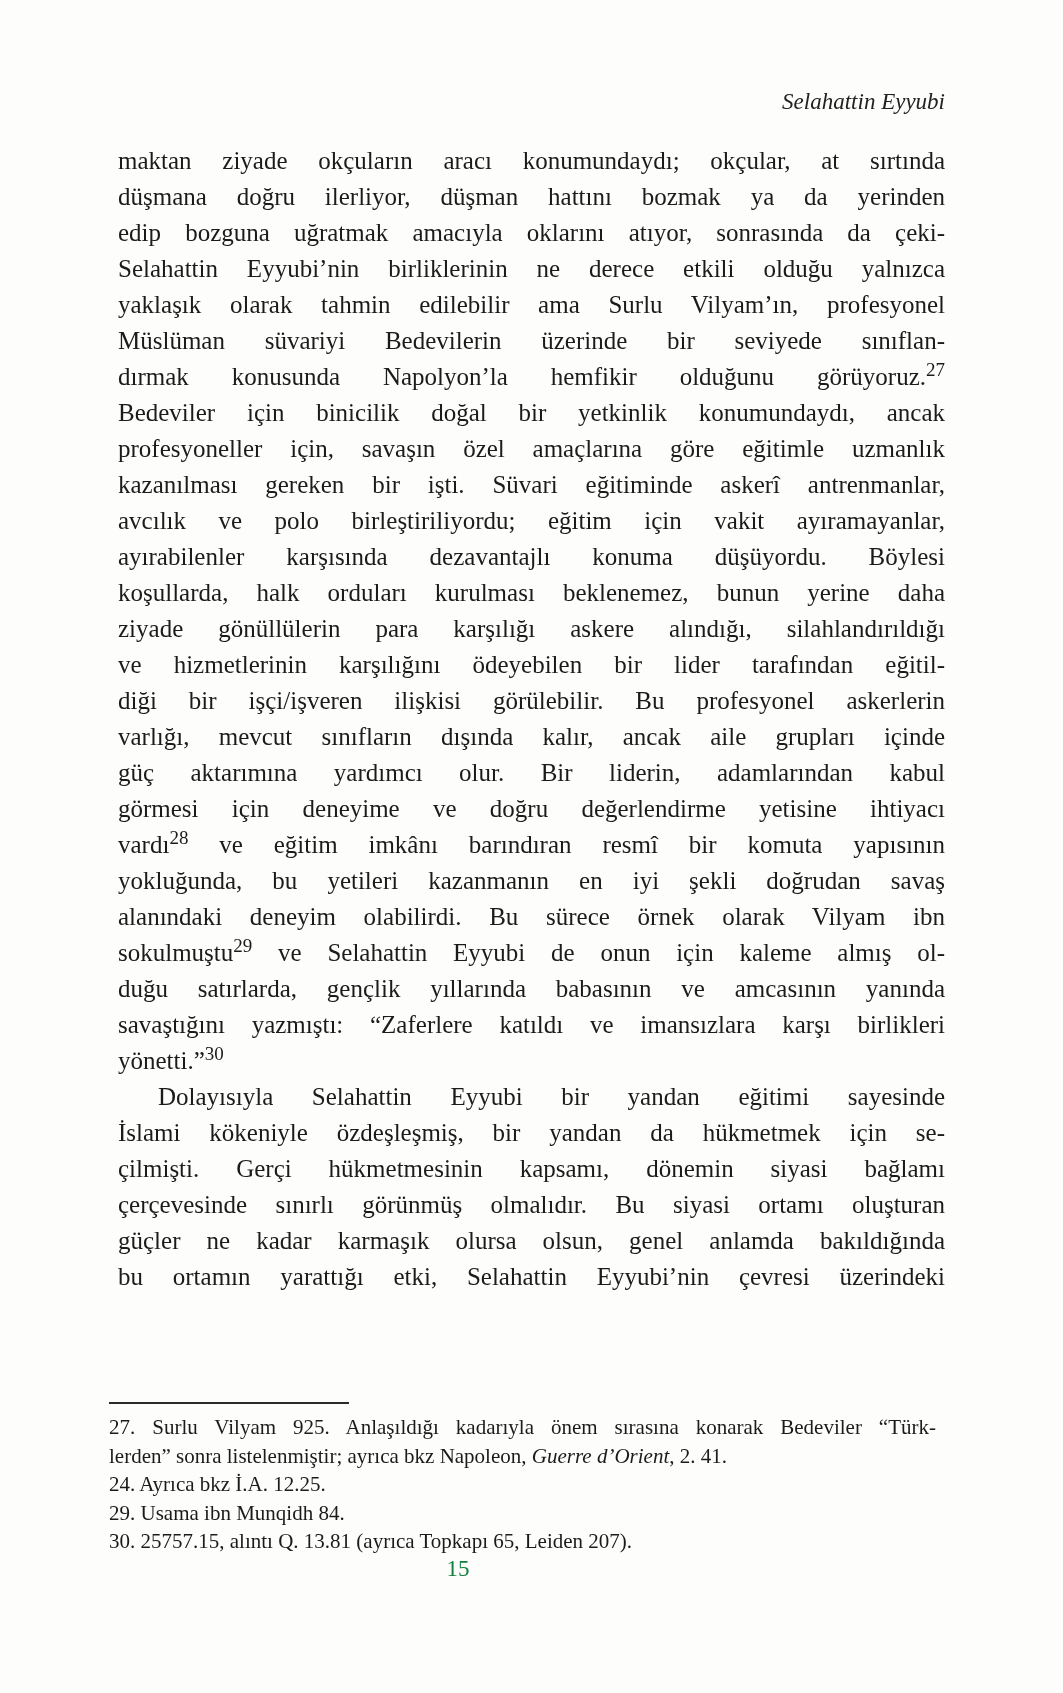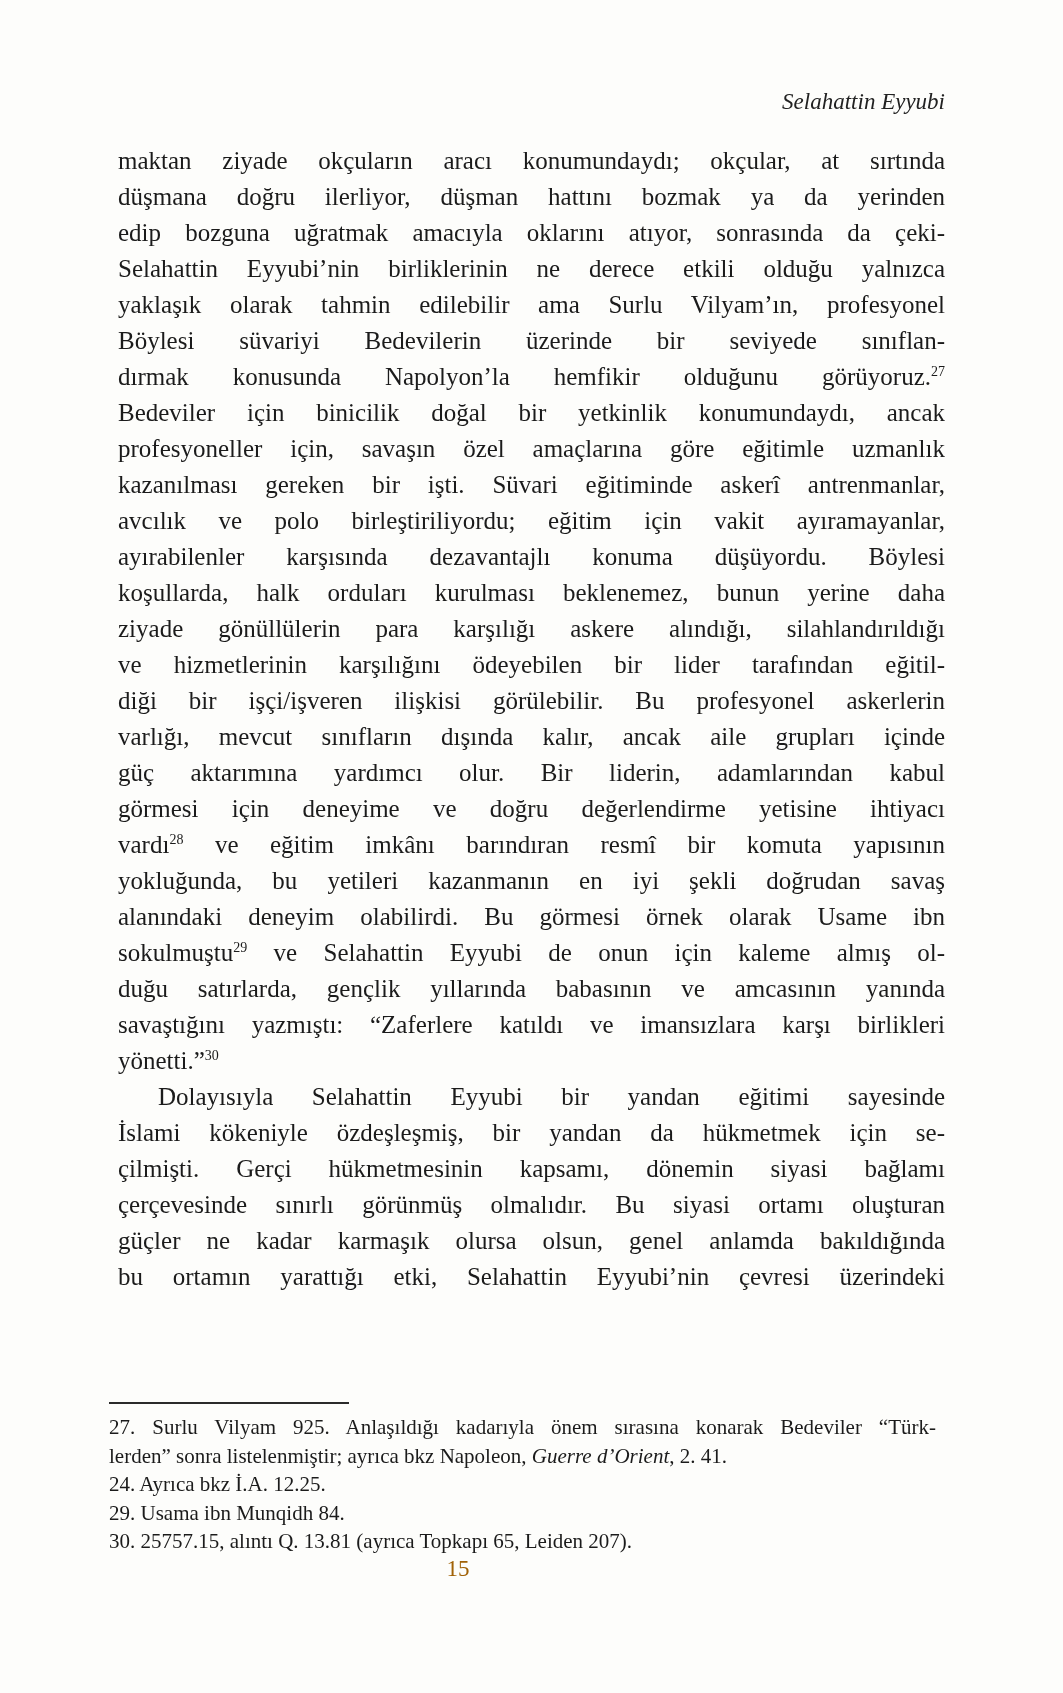--- a/index.html
+++ b/index.html
@@ -37,21 +37,21 @@
     text-align: justify;
     white-space: normal;
   }
   .bl.j {
     text-align-last: justify;
   }
   .bl.indent {
     text-indent: 40px;
   }
   .bl sup {
-    font-size: 14px;
+    font-size: 19px;
     line-height: 0;
     vertical-align: 9px;
     letter-spacing: 0;
   }
   .footnotes {
     position: absolute;
     top: 1402px;
     left: 109px;
     width: 827px;
     font-size: 21px;
@@ -66,53 +66,53 @@
   .fn-line { text-align: justify; }
   .fn-line.j { text-align-last: justify; }
   .fn-italic { font-style: italic; }
   .page-number {
     position: absolute;
     top: 1556px;
     left: 0;
     width: 916px;
     text-align: center;
     font-size: 23px;
-    color: #a16207;
+    color: #15803d;
   }
 </style>
 </head>
 <body>
 
 <div class="page">
 
   <div class="running-header">Selahattin Eyyubi</div>
 
   <div class="body-text">
     <div class="bl j">maktan ziyade okçuların aracı konumundaydı; okçular, at sırtında</div>
     <div class="bl j">düşmana doğru ilerliyor, düşman hattını bozmak ya da yerinden</div>
     <div class="bl j">edip bozguna uğratmak amacıyla oklarını atıyor, sonrasında da çeki-</div>
     <div class="bl j">Selahattin Eyyubi’nin birliklerinin ne derece etkili olduğu yalnızca</div>
     <div class="bl j">yaklaşık olarak tahmin edilebilir ama Surlu Vilyam’ın, profesyonel</div>
-    <div class="bl j">Böylesi süvariyi Bedevilerin üzerinde bir seviyede sınıflan-</div>
+    <div class="bl j">Müslüman süvariyi Bedevilerin üzerinde bir seviyede sınıflan-</div>
     <div class="bl j"><span>dırmak konusunda Napolyon’la hemfikir olduğunu görüyoruz.</span><sup>27</sup></div>
     <div class="bl j">Bedeviler için binicilik doğal bir yetkinlik konumundaydı, ancak</div>
     <div class="bl j">profesyoneller için, savaşın özel amaçlarına göre eğitimle uzmanlık</div>
     <div class="bl j">kazanılması gereken bir işti. Süvari eğitiminde askerî antrenmanlar,</div>
     <div class="bl j">avcılık ve polo birleştiriliyordu; eğitim için vakit ayıramayanlar,</div>
     <div class="bl j">ayırabilenler karşısında dezavantajlı konuma düşüyordu. Böylesi</div>
     <div class="bl j">koşullarda, halk orduları kurulması beklenemez, bunun yerine daha</div>
     <div class="bl j">ziyade gönüllülerin para karşılığı askere alındığı, silahlandırıldığı</div>
     <div class="bl j">ve hizmetlerinin karşılığını ödeyebilen bir lider tarafından eğitil-</div>
     <div class="bl j">diği bir işçi/işveren ilişkisi görülebilir. Bu profesyonel askerlerin</div>
     <div class="bl j">varlığı, mevcut sınıfların dışında kalır, ancak aile grupları içinde</div>
     <div class="bl j">güç aktarımına yardımcı olur. Bir liderin, adamlarından kabul</div>
     <div class="bl j">görmesi için deneyime ve doğru değerlendirme yetisine ihtiyacı</div>
     <div class="bl j"><span>vardı</span><sup>28</sup><span> ve eğitim imkânı barındıran resmî bir komuta yapısının</span></div>
     <div class="bl j">yokluğunda, bu yetileri kazanmanın en iyi şekli doğrudan savaş</div>
-    <div class="bl j">alanındaki deneyim olabilirdi. Bu görmesi örnek olarak Usame ibn</div>
+    <div class="bl j">alanındaki deneyim olabilirdi. Bu sürece örnek olarak Vilyam ibn</div>
     <div class="bl j"><span>sokulmuştu</span><sup>29</sup><span> ve Selahattin Eyyubi de onun için kaleme almış ol-</span></div>
     <div class="bl j">duğu satırlarda, gençlik yıllarında babasının ve amcasının yanında</div>
     <div class="bl j">savaştığını yazmıştı: “Zaferlere katıldı ve imansızlara karşı birlikleri</div>
     <div class="bl"><span>yönetti.”</span><sup>30</sup></div>
     <div class="bl j indent">Dolayısıyla Selahattin Eyyubi bir yandan eğitimi sayesinde</div>
     <div class="bl j">İslami kökeniyle özdeşleşmiş, bir yandan da hükmetmek için se-</div>
     <div class="bl j">çilmişti. Gerçi hükmetmesinin kapsamı, dönemin siyasi bağlamı</div>
     <div class="bl j">çerçevesinde sınırlı görünmüş olmalıdır. Bu siyasi ortamı oluşturan</div>
     <div class="bl j">güçler ne kadar karmaşık olursa olsun, genel anlamda bakıldığında</div>
     <div class="bl j">bu ortamın yarattığı etki, Selahattin Eyyubi’nin çevresi üzerindeki</div>

